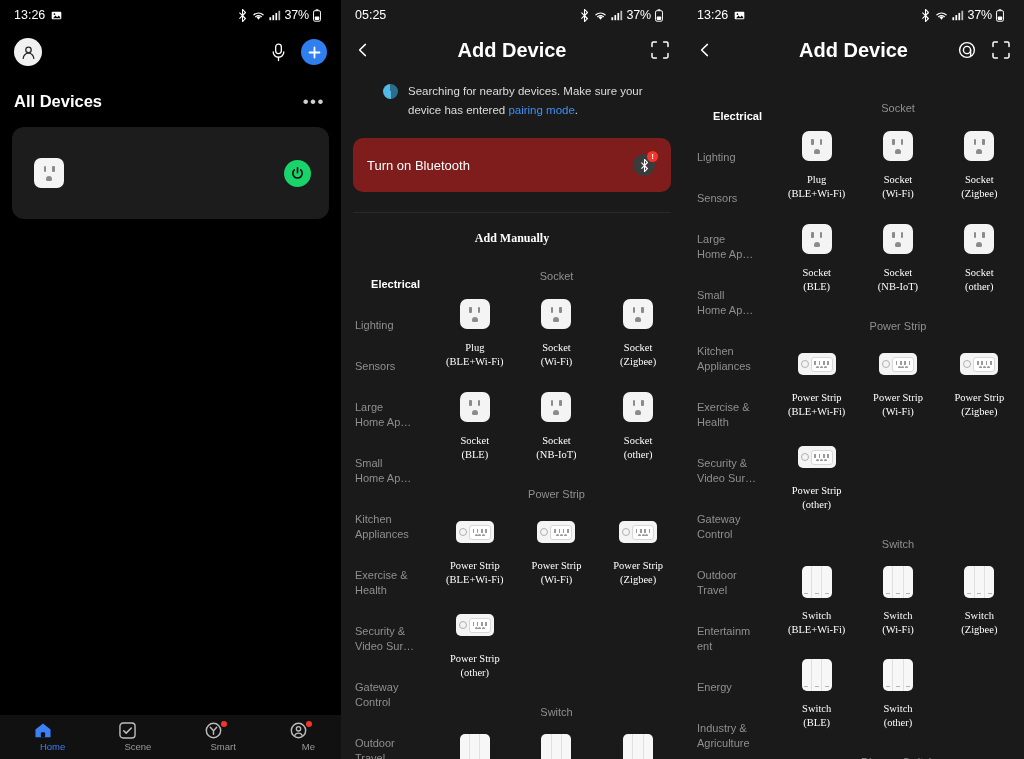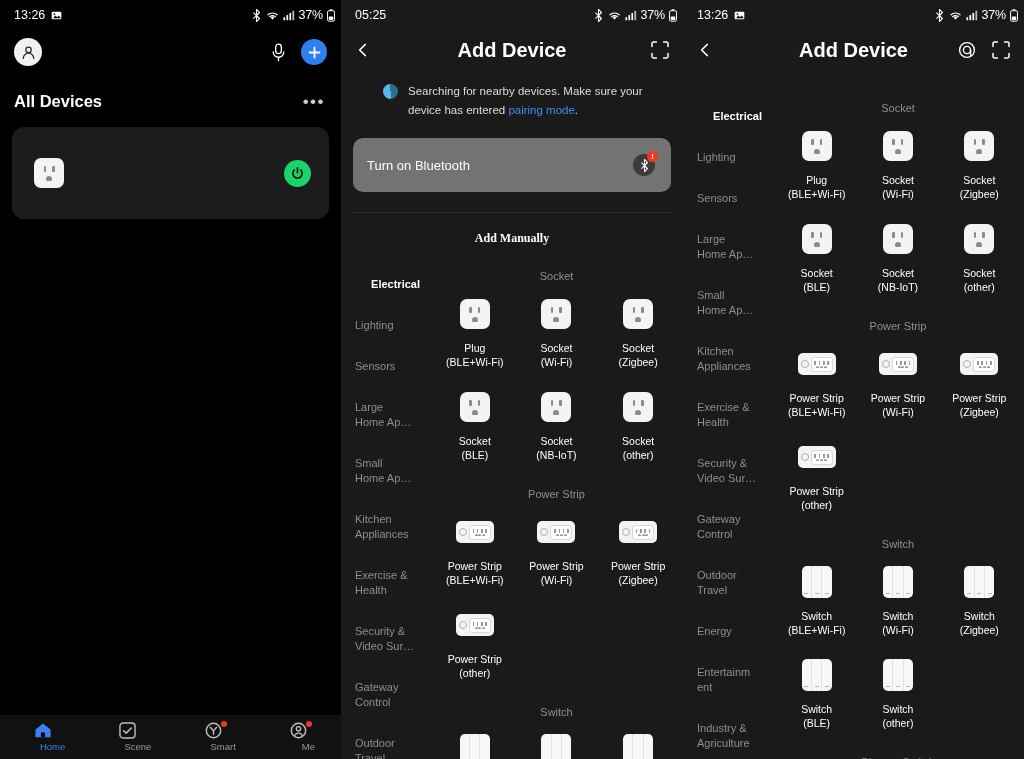--- a/index.html
+++ b/index.html
@@ -12,21 +12,21 @@
   .screens { display: flex; width: 1024px; height: 759px; }
 
   .panel { position: relative; height: 759px; overflow: hidden; }
   .panel-home { width: 341px; background: #000; }
   .panel-mid  { width: 342px; background: #1a1a1a; }
   .panel-right{ width: 341px; background: #1a1a1a; }
 
   
   .statusbar {
     height: 30px; display: flex; align-items: center;
-    justify-content: space-between; padding: 0 6px 0 14px;
+    justify-content: space-between; padding: 0 20px 0 14px;
     font-size: 12.5px; color: #fff; font-weight: 500;
   }
   .sb-left { display: flex; align-items: center; gap: 6px; }
   .sb-right { display: flex; align-items: center; gap: 4px; }
   .sb-pct { font-size: 12.5px; letter-spacing: -0.2px; }
   .ico { display: inline-flex; align-items: center; }
 
   
   .home-topbar {
     height: 44px; display: flex; align-items: center;
@@ -96,21 +96,21 @@
   .spinner {
     width: 15px; height: 15px; border-radius: 50%; flex: none; margin-top: 2px;
     background: conic-gradient(from 180deg, #55b9e8 0deg 180deg, #2b6d8c 180deg 360deg);
   }
   .searching-txt { font-size: 11.5px; line-height: 19px; color: #ddd; }
   .searching-txt .lnk { color: #3d8ff5; }
 
   
   .bt-banner {
     margin: 12px 12px 0 12px; height: 54px; border-radius: 10px;
-    background: #737373; display: flex; align-items: center;
+    background: #7f1d1d; display: flex; align-items: center;
     justify-content: space-between; padding: 0 16px 0 14px;
   }
   .bt-label { font-size: 13px; color: #fff; }
   .bt-icon-wrap { position: relative; width: 22px; height: 22px; }
   .bt-circle {
     width: 22px; height: 22px; border-radius: 50%; background: #3b3b3b;
     display: flex; align-items: center; justify-content: center;
   }
   .bt-badge {
     position: absolute; top: -3px; right: -3px; width: 11px; height: 11px;
@@ -131,21 +131,21 @@
   .cat {
     padding: 13px 10px 13px 14px; font-size: 11px; line-height: 15px;
     color: #8f8f8f;
   }
   .cat.active { color: #fff; font-weight: bold; text-align: right; }
   .grid-area { flex: 1; padding: 0 4px; }
   .grp-title {
     text-align: center; font-size: 11px; color: #8f8f8f;
     padding: 8px 0 12px 0;
   }
-  .grid { display: flex; flex-wrap: wrap; }
+  .grid { display: flex; flex-wrap: wrap; font-family: Liberation Serif, serif; }
   .cell {
     width: 33.333%; display: flex; flex-direction: column;
     align-items: center; margin-bottom: 18px;
   }
   .cell-ico { height: 40px; display: flex; align-items: center; justify-content: center; }
   .cell-label {
     margin-top: 7px; font-size: 10.5px; line-height: 14px; color: #fff;
     text-align: center;
   }
 
@@ -776,25 +776,25 @@
           </div>
           <div class="cat">
             <div>Gateway</div>
             <div>Control</div>
           </div>
           <div class="cat">
             <div>Outdoor</div>
             <div>Travel</div>
           </div>
           <div class="cat">
-            <div>Energy</div>
-          </div>
-          <div class="cat">
             <div>Entertainm</div>
             <div>ent</div>
+          </div>
+          <div class="cat">
+            <div>Energy</div>
           </div>
           <div class="cat">
             <div>Industry &amp;</div>
             <div>Agriculture</div>
           </div>
         </div>
       <div class="grid-area">
           <div>
             <div class="grp-title">Socket</div>
             <div class="grid">

